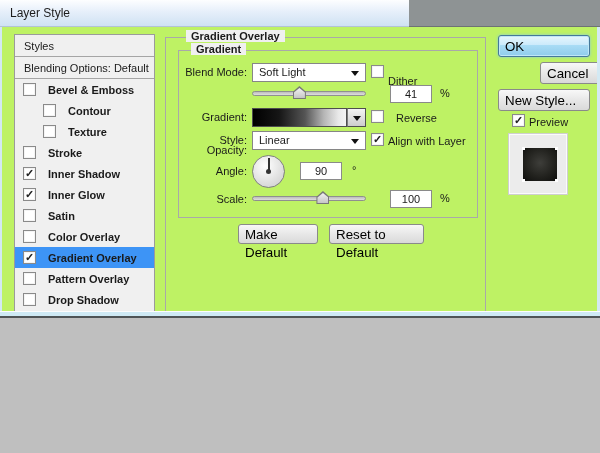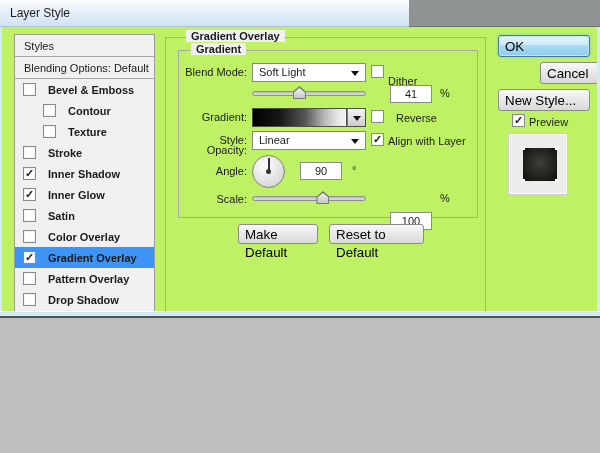--- a/index.html
+++ b/index.html
@@ -176,21 +176,21 @@
     <span class="dial-needle"></span>
     <span class="dial-dot"></span>
   </div>
   <div class="valbox" style="left:300px;top:162px;">90</div>
   <span class="unit" style="left:352px;top:164px;">°</span>
 
   <span class="ctl-label" style="top:193px;">Scale:</span>
   <div class="slider" style="top:196px;">
     <span class="thumb" style="left: 62%;"></span>
   </div>
-  <div class="valbox" style="left:390px;top:190px;margin-top:22px;">100</div>
+  <div class="valbox" style="left:390px;top:190px;">100</div>
   <span class="unit" style="left:440px;top:192px;">%</span>
 
   <button class="btn" style="left:238px;top:224px;width:80px;">Make Default</button>
   <button class="btn" style="left:329px;top:224px;width:95px;">Reset to Default</button>
 
   <button class="btn btn-default" style="left:498px;top:35px;width:92px;height:22px;line-height:20px;">OK</button>
   <button class="btn" style="left:498px;top:62px;width:92px;height:22px;line-height:20px;margin-left:42px;">Cancel</button>
   <button class="btn" style="left:498px;top:89px;width:92px;height:22px;line-height:20px;">New Style...</button>
   <span class="cb cb-abs checked" style="left:512px;top:114px;"></span>
   <span class="cb-label" style="left:529px;top:116px;">Preview</span>

